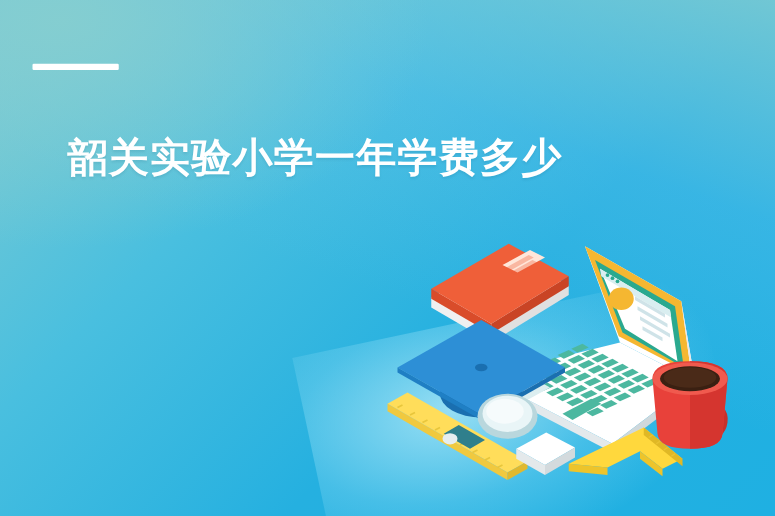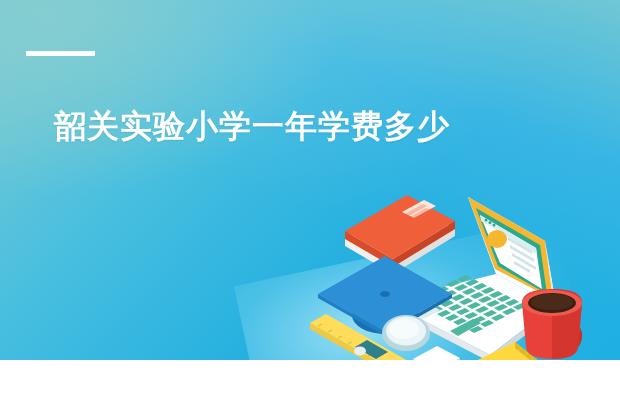--- a/index.html
+++ b/index.html
@@ -3,21 +3,21 @@
 <meta charset="utf-8">
 <style>
   html, body {
     margin: 0;
     padding: 0;
     background: #ffffff;
   }
   #banner {
     position: relative;
     width: 620px;
-    height: 360px;
+    height: 413px;
     overflow: hidden;
     font-family: "Liberation Sans", "DejaVu Sans", sans-serif;
     background: linear-gradient(135deg, #7ecbd2 0%, #49bfdf 32%, #25b0e0 62%, #1fb0e2 100%);
   }
   
   .bg-tint {
     position: absolute;
     inset: 0;
     background: linear-gradient(200deg, rgba(126,203,210,0.85) 0%, rgba(116,198,239,0.25) 28%, rgba(31,179,224,0.0) 55%);
     pointer-events: none;

